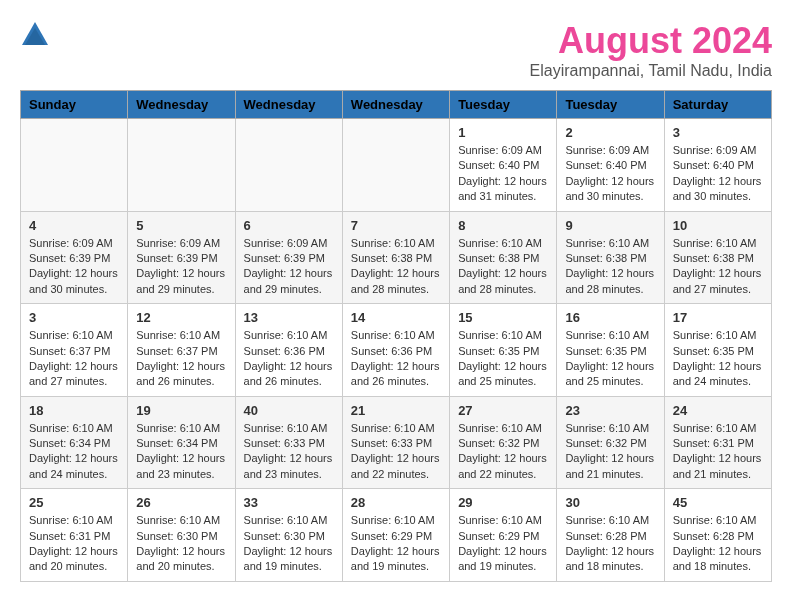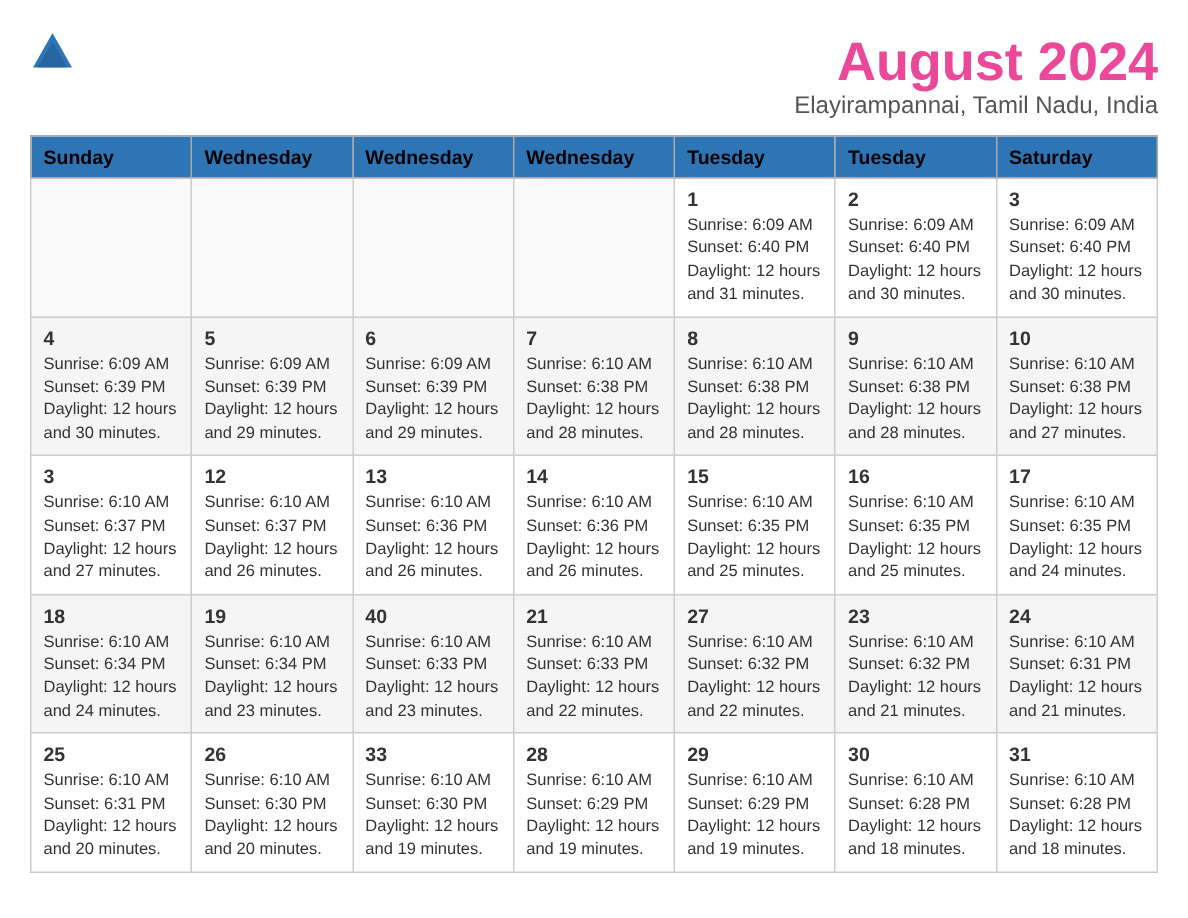--- a/index.html
+++ b/index.html
@@ -340,21 +340,21 @@
 and 19 minutes.</div>
         </td>
         <td>
           <div class="day-number">30</div>
           <div class="day-info" style="white-space: pre-line;">Sunrise: 6:10 AM
 Sunset: 6:28 PM
 Daylight: 12 hours
 and 18 minutes.</div>
         </td>
         <td>
-          <div class="day-number">31</div>
+          <div class="day-number">45</div>
           <div class="day-info" style="white-space: pre-line;">Sunrise: 6:10 AM
 Sunset: 6:28 PM
 Daylight: 12 hours
 and 18 minutes.</div>
         </td>
       </tr>
     </tbody>
 </table>
 
 </body></html>

